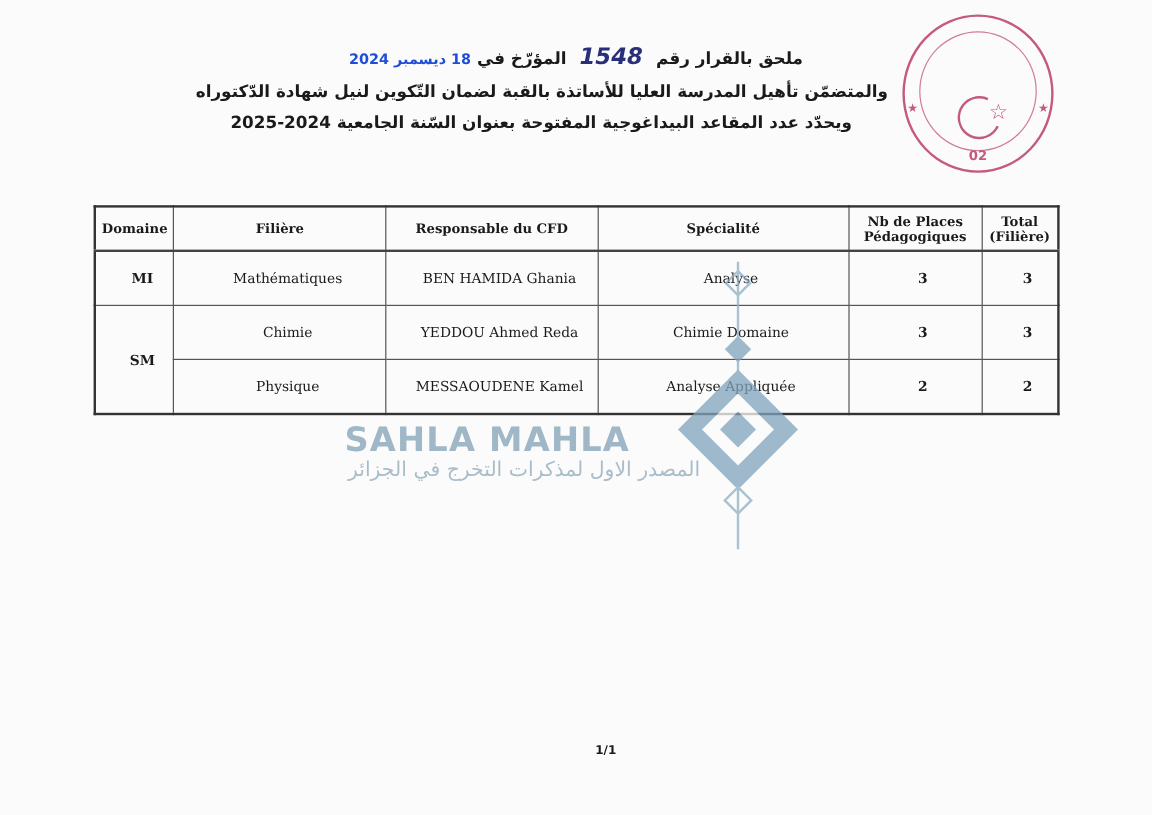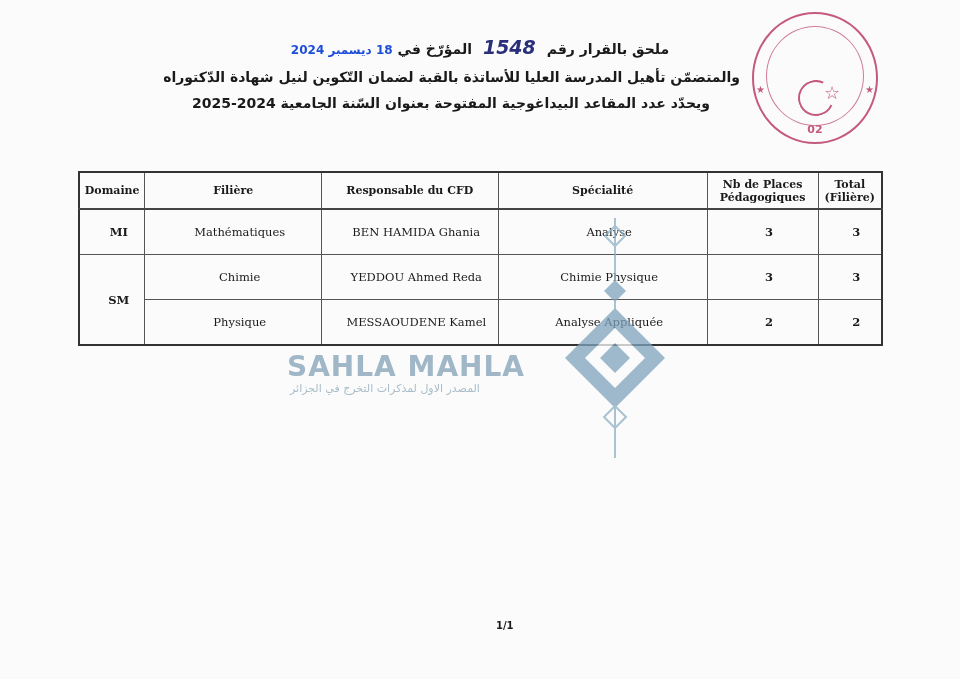--- a/index.html
+++ b/index.html
@@ -26,21 +26,21 @@
   table {
     position:absolute; left:78px; top:171px; width:805px; border-collapse:collapse;
     border:2px solid #333; font-family:"DejaVu Serif", serif; font-size:11.5px;
   }
   th, td { border:1px solid #555; text-align:center; }
   th { font-weight:bold; height:33px; font-size:11px; line-height:13px; }
   td { height:42px;padding-left:14px; }
   thead tr { border-bottom:2px solid #444;margin-top:28px; }
   .bold { font-weight:bold; }
   .wm-text { position:absolute; left:287px; top:350px; font-family:"DejaVu Sans",sans-serif; font-weight:bold; font-size:28px; color:#9fb7c6; letter-spacing:1px; }
-  .wm-sub { position:absolute; left:290px; top:382px; font-family:"DejaVu Sans",sans-serif; font-size:11px; color:#a9bdc9; direction:rtl; }
+  .wm-sub { position:absolute; left:290px; top:382px; font-family:"DejaVu Sans",sans-serif; font-size:17px; color:#a9bdc9; direction:rtl; }
   .wm-logo { position:absolute; left:560px; top:218px; width:110px; height:240px; opacity:.75; }
   .footer { position:absolute; left:476px; top:620px; font-family:"DejaVu Sans",sans-serif; font-size:10px; font-weight:bold;margin-left:20px; }
 </style>
 </head>
 <body>
 
 <div class="hline h1">
   <span>ملحق بالقرار رقم</span>
   <span class="hand">1548</span>
   <span>المؤرّخ في</span>
@@ -83,21 +83,21 @@
       <td>Mathématiques</td>
       <td>BEN HAMIDA Ghania</td>
       <td>Analyse</td>
       <td class="bold">3</td>
       <td class="bold">3</td>
     </tr>
     <tr>
       <td class="bold" rowspan="2">SM</td>
       <td>Chimie</td>
       <td>YEDDOU Ahmed Reda</td>
-      <td>Chimie Physique</td>
+      <td>Chimie Domaine</td>
       <td class="bold">3</td>
       <td class="bold">3</td>
     </tr>
     <tr>
       <td>Physique</td>
       <td>MESSAOUDENE Kamel</td>
       <td>Analyse Appliquée</td>
       <td class="bold">2</td>
       <td class="bold">2</td>
     </tr>

